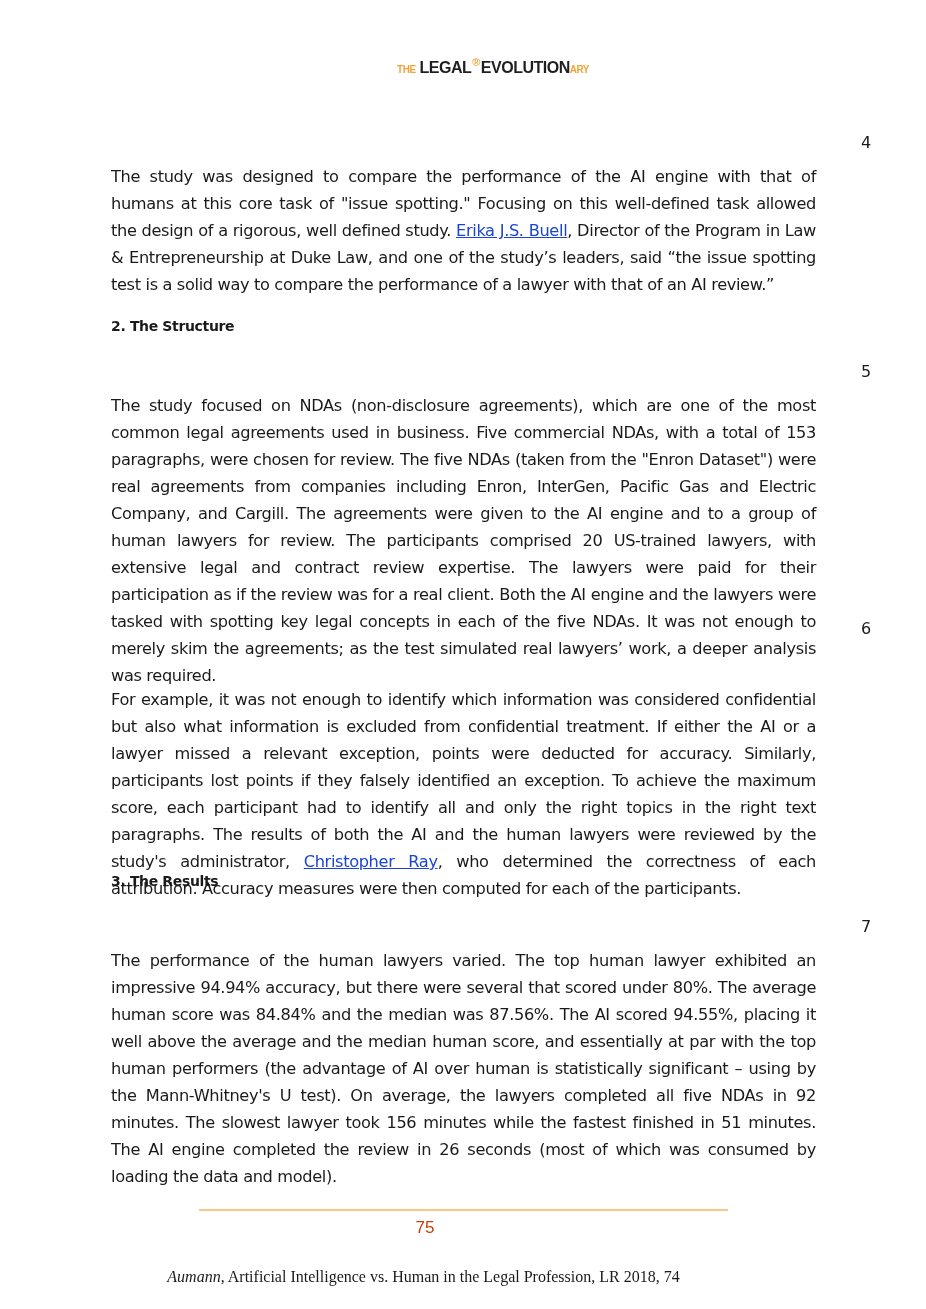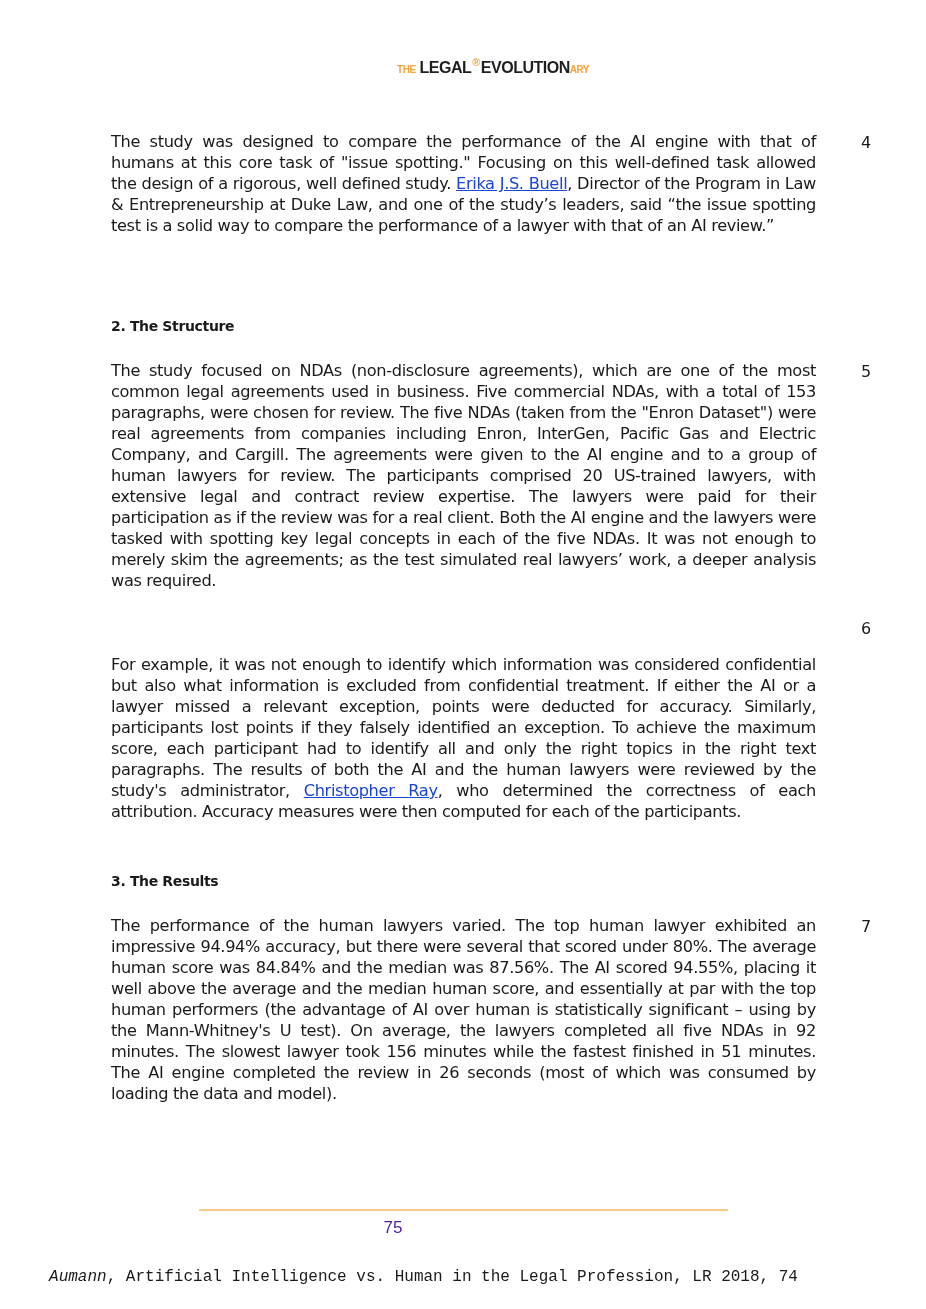--- a/index.html
+++ b/index.html
@@ -41,25 +41,26 @@
       color: #f2a43a;
       font-size: 11px;
       vertical-align: 7px;
       margin: 0 1px;
     }
     .para {
       position: absolute;
       left: 111px;
       width: 705px;
       font-size: 16.2px;
-      line-height: 21px;
+      line-height: 27px;
       text-align: justify;
       letter-spacing: -0.35px;
       word-spacing: 0px;
       color: #1a1a1a;
+      margin-top: 32px;
     }
     .para a {
       color: #1a44d4;
       text-decoration: underline;
     }
     .pnum {
       position: absolute;
       left: 846px;
       width: 40px;
       text-align: center;
@@ -85,29 +86,30 @@
       border-top: 2px solid #f9c98a;
     }
     .page-number {
       position: absolute;
       top: 1218px;
       left: 0;
       width: 786px;
       text-align: center;
       font-family: "Liberation Sans", sans-serif;
       font-size: 17px;
-      color: #4c1d95;
+      color: #c2410c;
+      padding-left: 32px;
     }
     .citation {
       position: absolute;
       top: 1268px;
       left: 0;
       width: 847px;
       text-align: center;
-      font-family: Liberation Mono, monospace;
+      font-family: Liberation Serif, serif;
       font-size: 16px;
       color: #1a1a1a;
     }
     .citation em { font-style: italic; }
   </style>
 </head>
 <body>
 
 <div class="logo">
   <span class="small">THE</span>

